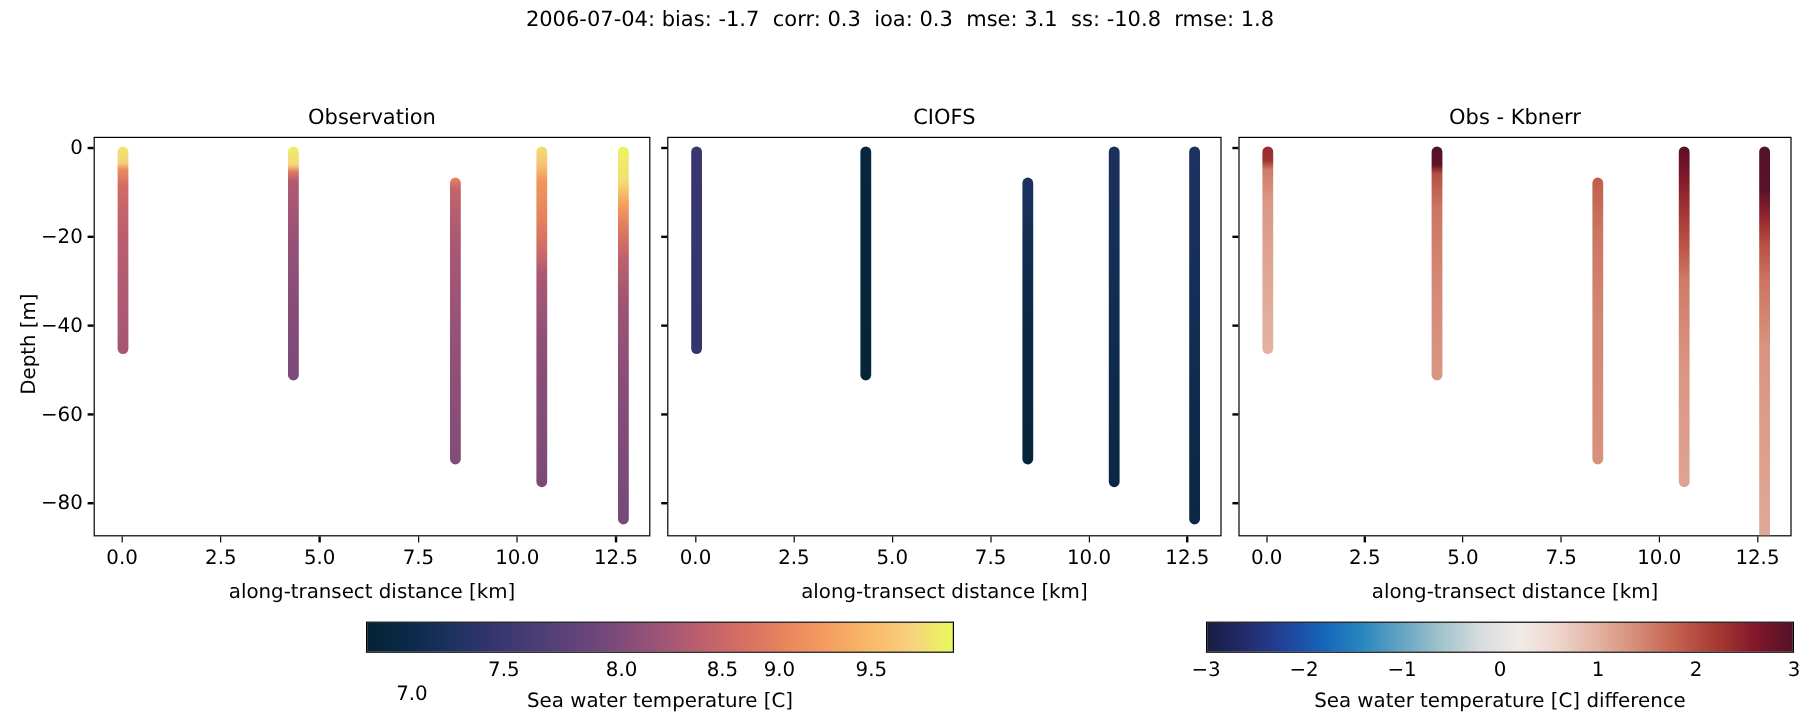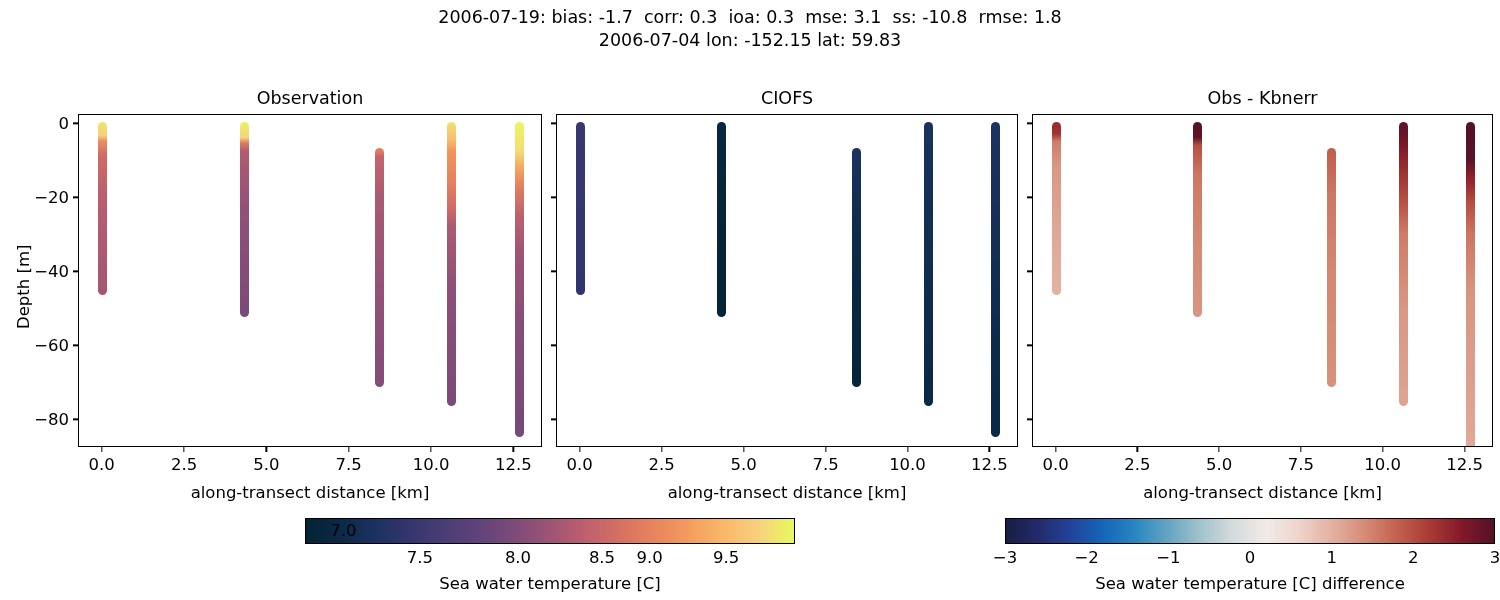--- a/index.html
+++ b/index.html
@@ -31,22 +31,21 @@
   .cbar{position:absolute;height:26px;box-sizing:border-box;border:1px solid #000;}
   .cbar-lab{position:absolute;text-align:center;font-size:16.5px;
             transform:translateX(-50%);white-space:nowrap;}
   .cbar-title{position:absolute;text-align:center;font-size:16.5px;white-space:nowrap;}
 </style>
 </head>
 <body>
 
 <div id="root">
 
-  <div class="ttl" id="title1">2006-07-19: bias: -1.7  corr: 0.3  ioa: 0.3  mse: 3.1  ss: -10.8  rmse: 1.8</div>
-  <div class="ttl" id="title2">2006-07-04 lon: -152.15 lat: 59.83</div>
+  <div class="ttl" id="title1">2006-07-04: bias: -1.7  corr: 0.3  ioa: 0.3  mse: 3.1  ss: -10.8  rmse: 1.8</div>
 
   <div id="ylabel" style="left: 14px; top: 328.5px;">Depth [m]</div>
 
   <div id="panels">
       <div class="panel" style="left: 78px; top: 114px; width: 464px; height: 333px;">
         <div class="cast" style="left: 19.2104px; top: 7.1px; height: 172.65px; background: linear-gradient(rgb(239, 232, 106) 0%, rgb(247, 207, 124) 7.87%, rgb(235, 140, 93) 11.24%, rgb(208, 108, 102) 19.1%, rgb(185, 94, 111) 43.82%, rgb(172, 89, 115) 77.53%, rgb(165, 86, 116) 100%);"></div>
         <div class="cast" style="left: 160.814px; top: 7.1px; height: 194.85px; background: linear-gradient(rgb(235, 241, 99) 0%, rgb(245, 214, 122) 7.92%, rgb(221, 121, 97) 10.89%, rgb(178, 91, 113) 14.85%, rgb(151, 82, 119) 38.61%, rgb(134, 77, 120) 68.32%, rgb(123, 74, 121) 100%);"></div>
         <div class="cast" style="left: 295.832px; top: 33.37px; height: 238.88px; background: linear-gradient(rgb(233, 135, 93) 0%, rgb(197, 100, 107) 3.85%, rgb(172, 89, 115) 19.87%, rgb(151, 82, 119) 51.92%, rgb(140, 79, 120) 75.96%, rgb(130, 76, 121) 100%);"></div>
         <div class="cast" style="left: 368.281px; top: 7.1px; height: 283.65px; background: linear-gradient(rgb(242, 223, 114) 0%, rgb(249, 190, 110) 6.04%, rgb(241, 150, 94) 10.07%, rgb(229, 130, 94) 20.81%, rgb(208, 108, 102) 30.2%, rgb(172, 89, 115) 36.91%, rgb(140, 79, 120) 59.73%, rgb(123, 74, 121) 100%);"></div>
         <div class="cast" style="left: 435.79px; top: 7.1px; height: 315.1px; background: linear-gradient(rgb(234, 245, 96) 0%, rgb(242, 223, 114) 9.04%, rgb(245, 161, 96) 15.06%, rgb(225, 125, 95) 21.08%, rgb(191, 97, 109) 29.52%, rgb(158, 84, 118) 41.57%, rgb(134, 77, 120) 65.66%, rgb(117, 73, 121) 100%);"></div>
@@ -125,21 +124,21 @@
       <div class="xtick-lab" style="left: 1464.54px; top: 455px;">12.5</div>
       <div class="xlabel" style="left: 1032px; width: 461px; top: 483px;">along-transect distance [km]</div>
       <div class="ytick" style="left: 1027px; top: 123.25px;"></div>
       <div class="ytick" style="left: 1027px; top: 197.25px;"></div>
       <div class="ytick" style="left: 1027px; top: 271.25px;"></div>
       <div class="ytick" style="left: 1027px; top: 345.25px;"></div>
       <div class="ytick" style="left: 1027px; top: 419.25px;"></div>
     </div>
   <div id="colorbars">
       <div class="cbar" style="left: 305px; top: 518px; width: 490px; background: linear-gradient(to right, rgb(4, 35, 51), rgb(11, 41, 72), rgb(28, 50, 96), rgb(53, 53, 111), rgb(75, 61, 117), rgb(98, 67, 122), rgb(126, 75, 121), rgb(158, 84, 118), rgb(189, 95, 110), rgb(214, 112, 99), rgb(232, 133, 93), rgb(244, 157, 94), rgb(249, 184, 105), rgb(247, 209, 126), rgb(232, 250, 91));"></div>
-      <div class="cbar-lab" style="left: 343.281px; top: 521px;">7.0</div>
+      <div class="cbar-lab" style="left: 343.281px; top: 568px;">7.0</div>
       <div class="cbar-lab" style="left: 419.844px; top: 548px;">7.5</div>
       <div class="cbar-lab" style="left: 518px; top: 548px;">8.0</div>
       <div class="cbar-lab" style="left: 602px; top: 548px;">8.5</div>
       <div class="cbar-lab" style="left: 649.531px; top: 548px;">9.0</div>
       <div class="cbar-lab" style="left: 726.094px; top: 548px;">9.5</div>
       <div class="cbar-title" style="left: 225px; width: 650px; top: 574px;">Sea water temperature [C]</div>
       <div class="cbar" style="left: 1005px; top: 518px; width: 490px; background: linear-gradient(to right, rgb(24, 29, 67), rgb(35, 43, 107), rgb(34, 67, 154), rgb(21, 102, 185), rgb(42, 135, 192), rgb(102, 165, 194), rgb(163, 195, 205), rgb(214, 220, 221), rgb(241, 235, 232), rgb(238, 212, 203), rgb(227, 178, 162), rgb(214, 140, 119), rgb(196, 98, 79), rgb(169, 59, 52), rgb(132, 24, 42), rgb(84, 17, 38));"></div>
       <div class="cbar-lab" style="left: 1005px; top: 548px;">−3</div>
       <div class="cbar-lab" style="left: 1086.67px; top: 548px;">−2</div>
       <div class="cbar-lab" style="left: 1168.33px; top: 548px;">−1</div>

